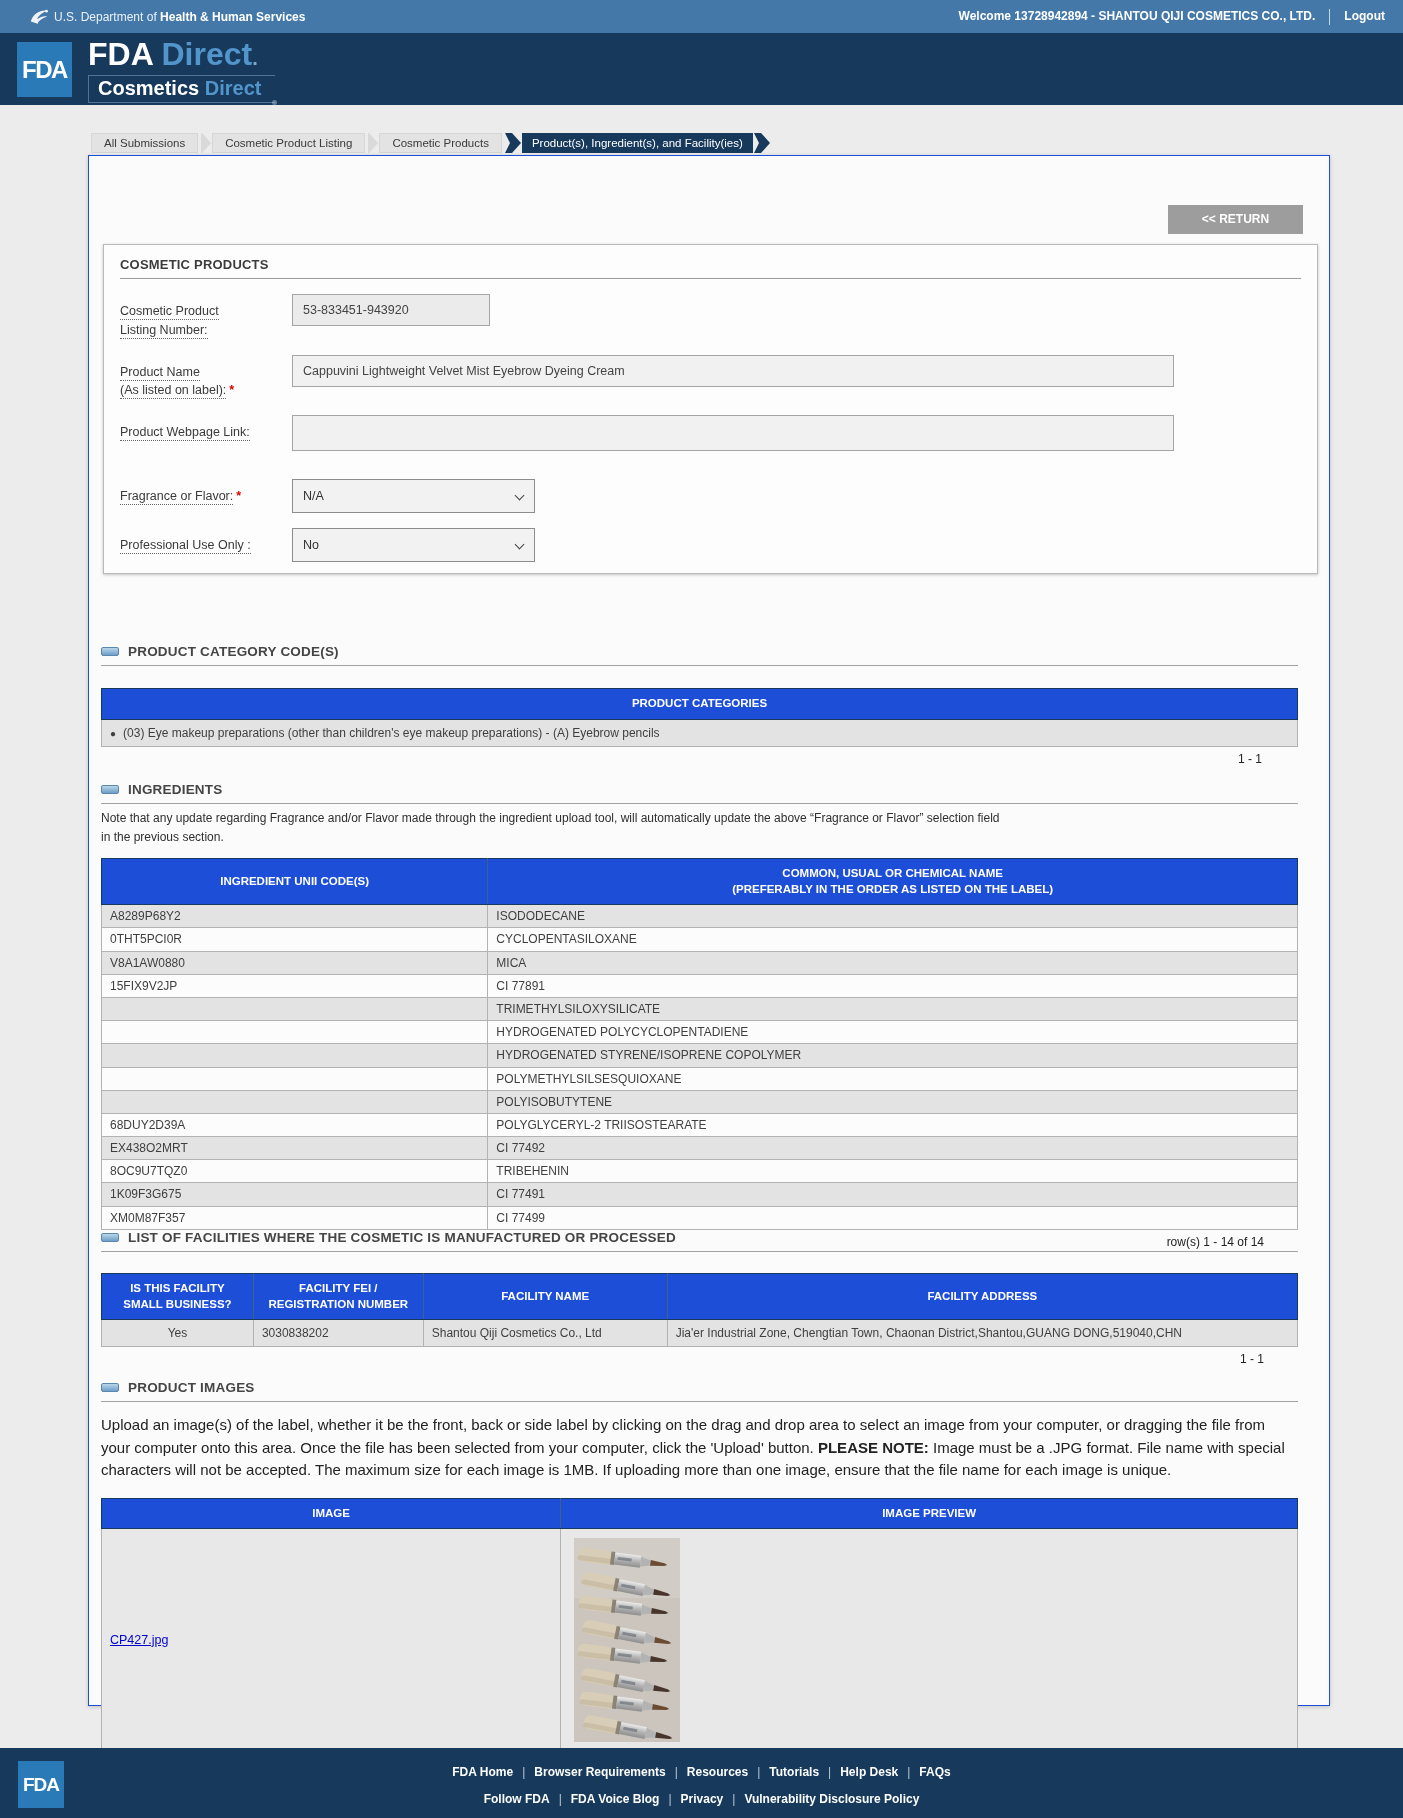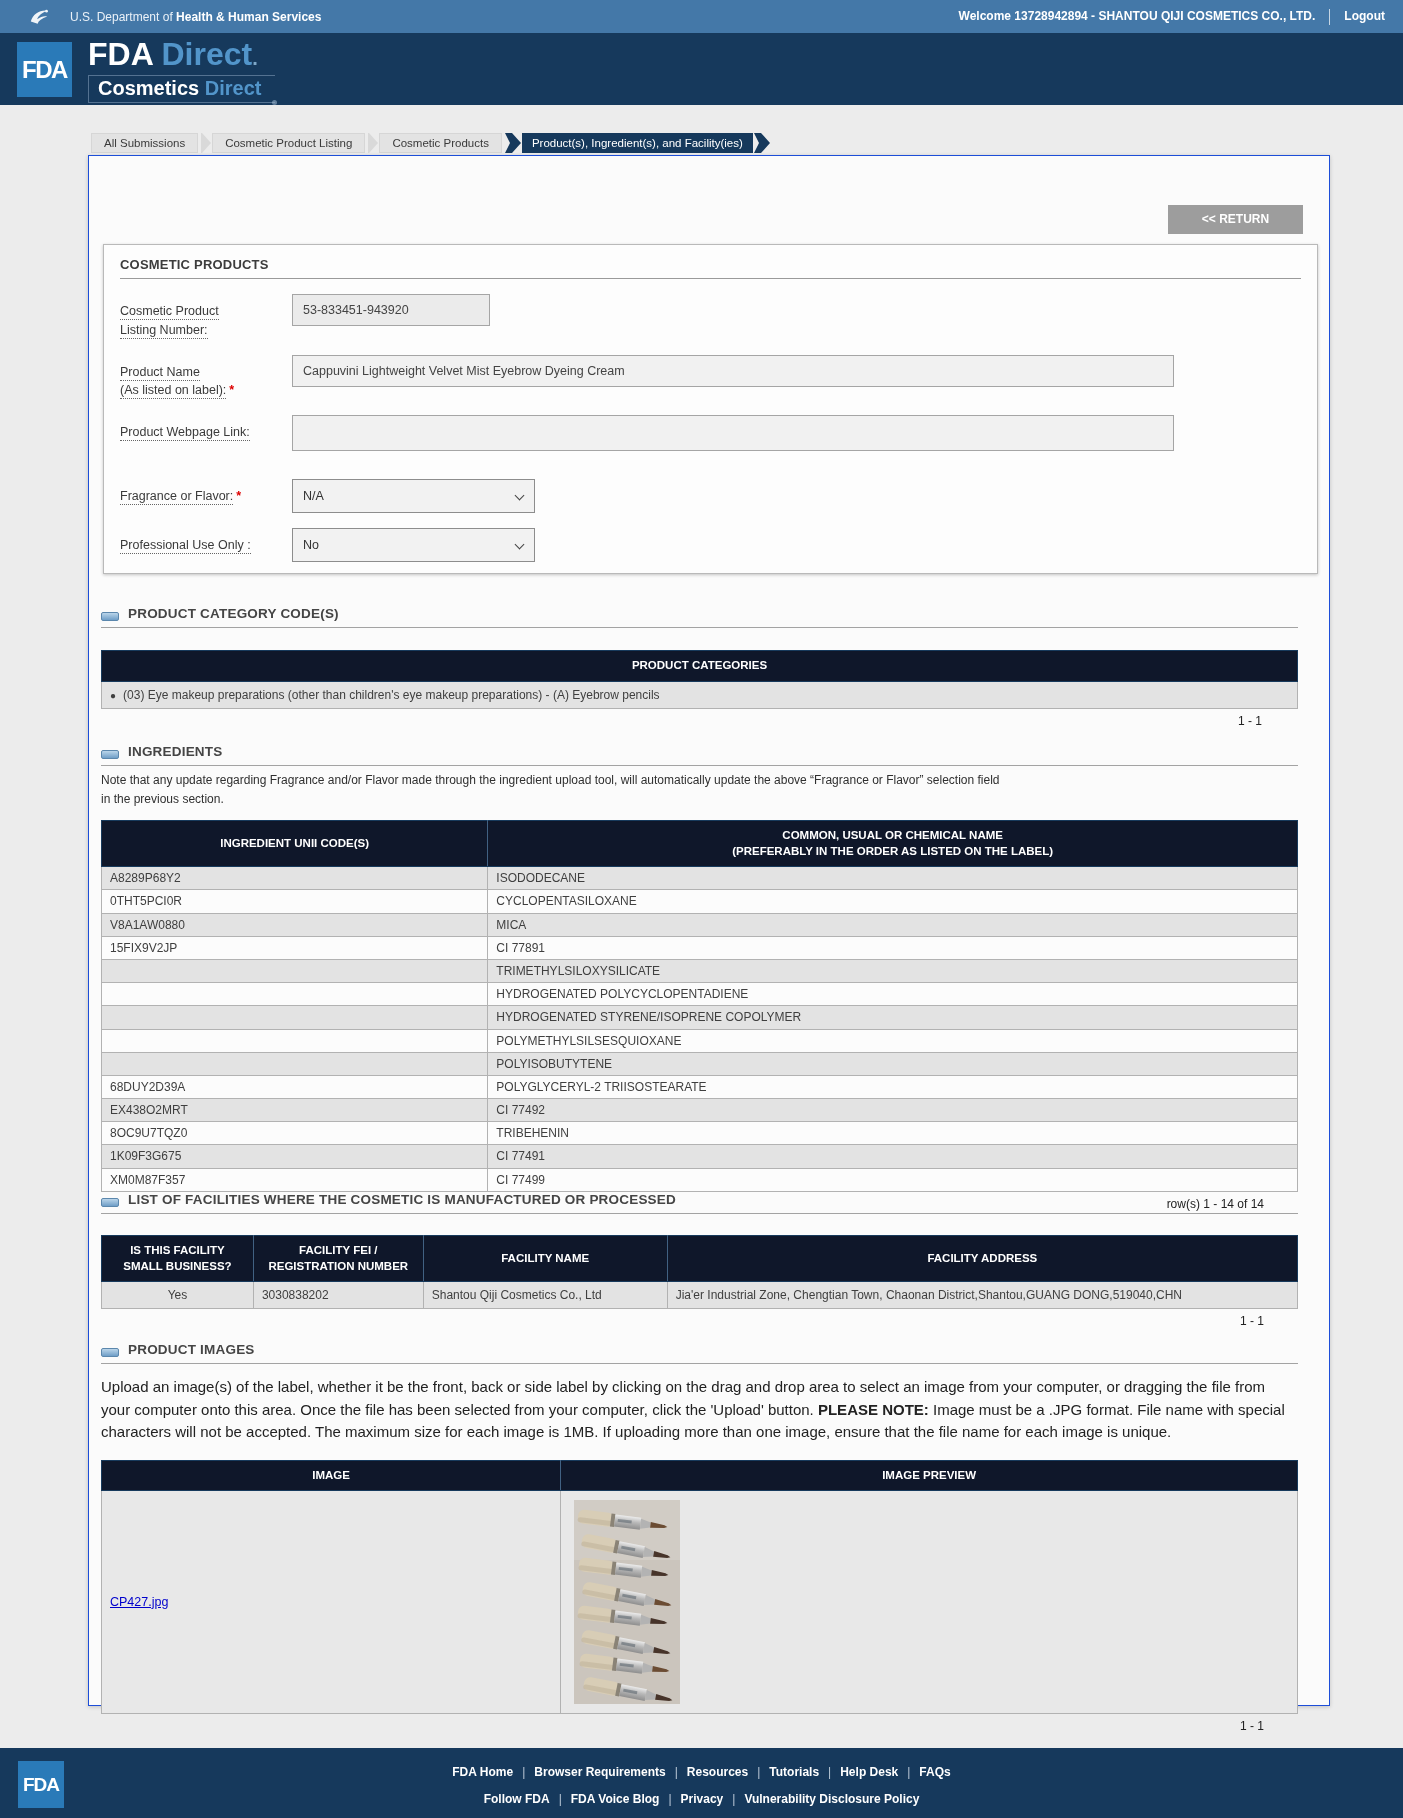--- a/index.html
+++ b/index.html
@@ -10,21 +10,21 @@
     position:relative;
     overflow:hidden;
     color:#333;
   }
   
   .topbar {
     position:absolute; left:0; top:0; width:1403px; height:33px;
     background:#4478a8; display:flex; align-items:center; justify-content:space-between;
     padding:0 18px 0 28px;
   }
-  .topbar-left { display:flex; align-items:center; gap:20px; }
+  .topbar-left { display:flex; align-items:center; gap:4px; }
   .hhs-eagle { width:22px; height:20px; }
   .dept-text { font-size:12px; color:#eaf1f8; }
   .dept-text b { color:#ffffff; }
   .topbar-right { display:flex; align-items:flex-start; gap:14px; }
   .welcome { font-size:12px; font-weight:bold; color:#ffffff; }
   .topbar-sep { width:1px; height:16px; background:#c6d6e4; }
   .logout { font-size:12px; font-weight:bold; color:#ffffff; text-decoration:none; cursor:pointer; }
   
   .brandbar {
     position:absolute; left:0; top:33px; width:1403px; height:72px;
@@ -102,31 +102,31 @@
     font-size:12.5px; color:#333; padding:0 10px; position:relative;
     display:flex; align-items:center; cursor:pointer;
   }
   .chev {
     position:absolute; right:11px; top:12px; width:7px; height:7px;
     border-right:1.4px solid #444; border-bottom:1.4px solid #444;
     transform:rotate(45deg);
   }
   
   .sec { position:absolute; left:12px; width:1197px; }
-  .sec-head { display:flex; align-items:flex-end; gap:9px; }
+  .sec-head { display:flex; align-items:center; gap:9px;margin-top:38px; }
   .minus-icon {
     width:18px; height:9px; border-radius:2px;
     background:linear-gradient(#bad5ea, #6f9ec7);
     border:1px solid #5b87ad;
   }
   .sec-title { font-size:13.5px; font-weight:bold; color:#454545; letter-spacing:.2px; }
   .sec-rule { height:1px; background:#a3a3a3; margin-top:6px; }
   table { border-collapse:collapse; width:100%; }
   th {
-    background:#0f172a; color:#ffffff; font-size:11.5px; font-weight:bold;
+    background:#1d4ed8; color:#ffffff; font-size:11.5px; font-weight:bold;
     text-align:center; padding:7px 8px; border:1px solid #173a5c;
     border-right:1px solid #416182; line-height:1.35;
   }
   th:last-child { border-right:1px solid #173a5c; }
   td {
     font-size:12px; color:#3f3f3f; border:1px solid #b2b2b2;
     padding:3px 8px; line-height:1.35;
   }
   tr.alt-a td { background:#e3e3e3; }
   tr.alt-b td { background:#fcfcfc; }

